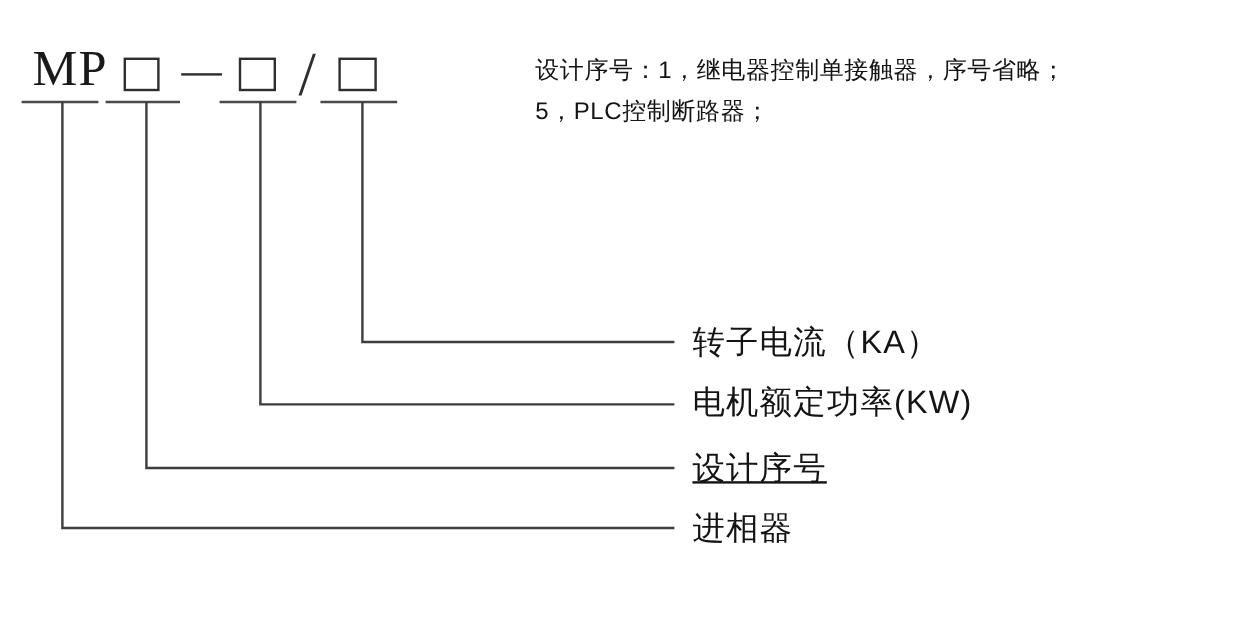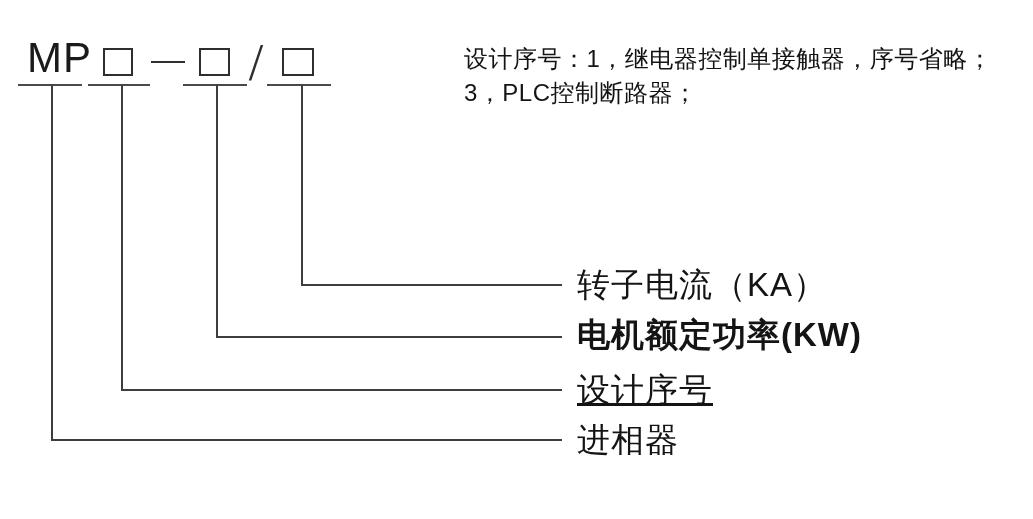--- a/index.html
+++ b/index.html
@@ -13,21 +13,21 @@
     height: 519px;
     background: #ffffff;
     overflow: hidden;
     font-family: "Liberation Sans", sans-serif;
     color: #111111;
   }
   .model-prefix {
     position: absolute;
     left: 27px;
     top: 37px;
-    font-family: Liberation Sans, sans-serif;
+    font-family: Liberation Serif, serif;
     font-size: 42px;
     line-height: 42px;
     letter-spacing: 1px;
     color: #1a1a1a;
   }
   .ph-box {
     position: absolute;
     width: 26px;
     height: 24px;
     border: 2px solid #2e2e2e;
@@ -56,40 +56,40 @@
     text-align: center;
     color: #2e2e2e;
   }
   svg.lines {
     position: absolute;
     left: 0;
     top: 0;
   }
   .note-block {
     position: absolute;
-    left: 464px;
+    left: 446px;
     top: 42px;
     width: 556px;
-    font-size: 24px;
+    font-size: 20px;
     line-height: 34px;
     color: #141414;
     letter-spacing: 0.5px;
     white-space: nowrap;
   }
   .leader-label {
     position: absolute;
     left: 577px;
-    font-size: 33px;
+    font-size: 27px;
     line-height: 30px;
     color: #141414;
     letter-spacing: 1px;
     white-space: nowrap;
   }
   .label-1 { top: 270px; }
-  .label-2 { top: 320px; font-weight: bold; }
+  .label-2 { top: 320px; }
   .label-3 { top: 375px; text-decoration: underline; }
   .label-4 { top: 425px; text-align: right; }
 </style>
 </head>
 <body>
 
 <div class="canvas">
 
   <div class="model-prefix">MP</div>
 
@@ -111,21 +111,21 @@
 
       <polyline points="302,85 302,285 562,285"></polyline>
       <polyline points="217,85 217,337 562,337"></polyline>
       <polyline points="122,85 122,390 562,390"></polyline>
       <polyline points="52,85 52,440 562,440"></polyline>
     </g>
   </svg>
 
   <div class="note-block">
     <div>设计序号：1，继电器控制单接触器，序号省略；</div>
-    <div>3，PLC控制断路器；</div>
+    <div>5，PLC控制断路器；</div>
   </div>
 
   <div class="leader-label label-1">转子电流（KA）</div>
   <div class="leader-label label-2">电机额定功率(KW)</div>
   <div class="leader-label label-3">设计序号</div>
   <div class="leader-label label-4">进相器</div>
 
 </div>
 
 </body></html>

